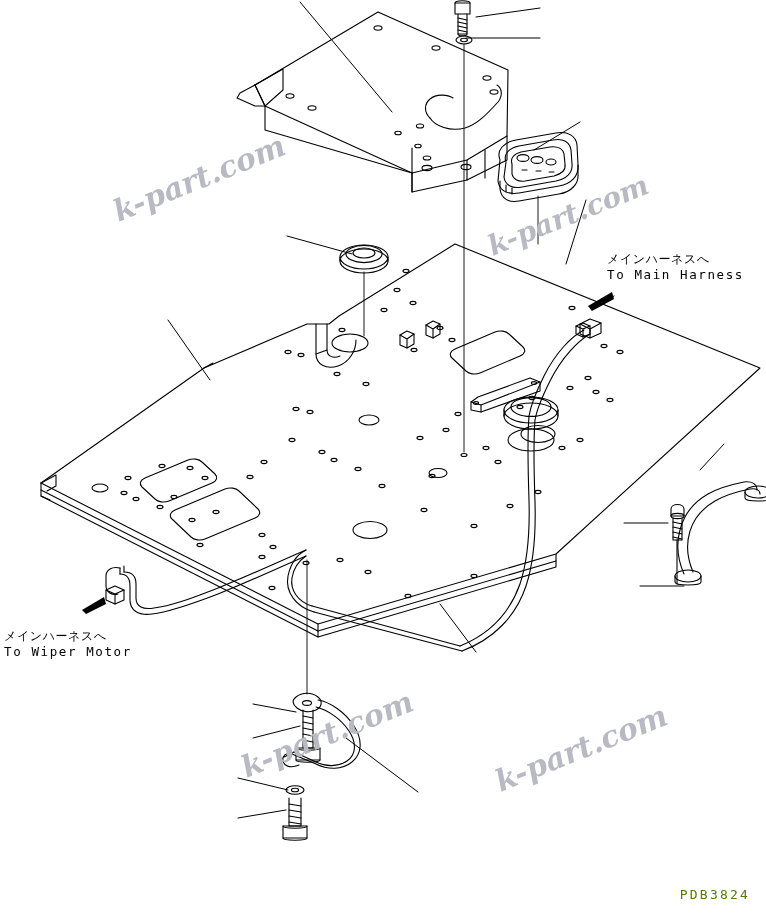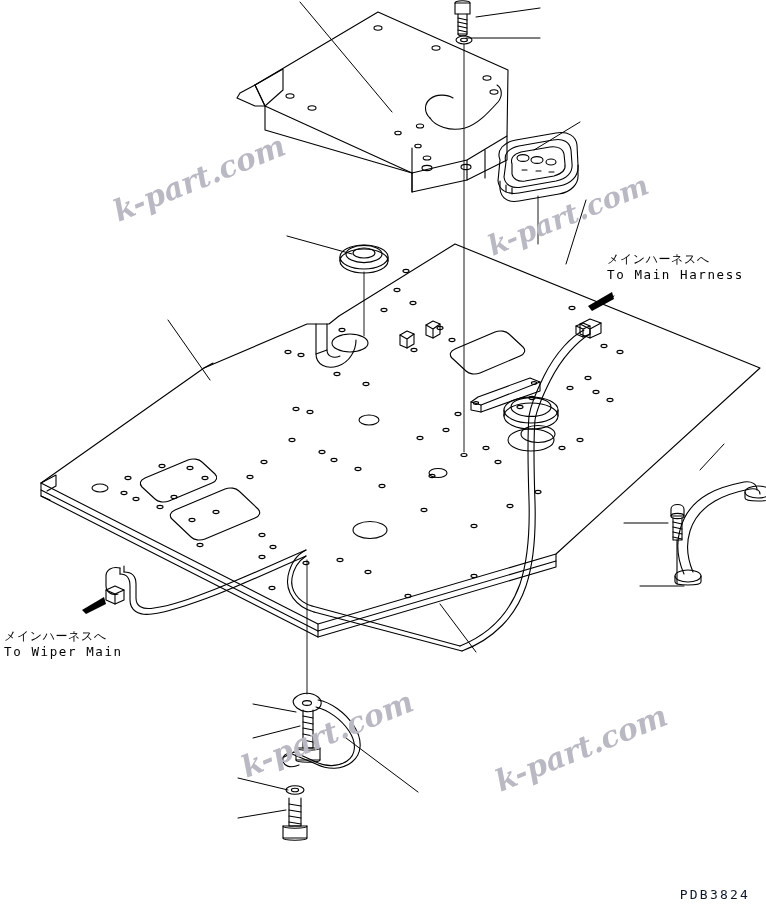--- a/index.html
+++ b/index.html
@@ -25,21 +25,21 @@
     color:#000;
     font-family:"DejaVu Sans Mono","Liberation Mono",monospace;
     line-height:1.28;
   }
   .lbl .jp{font-family:"DejaVu Sans","Liberation Sans",sans-serif;font-size:12px;letter-spacing:.6px;display:block;}
   .lbl .en{font-size:12.5px;letter-spacing:1.6px;display:block;}
 
   #partno{
     position:absolute;right:16px;bottom:12px;
     font-family:"DejaVu Sans Mono","Liberation Mono",monospace;
-    font-size:13px;letter-spacing:2.2px;color:#0f172a;
+    font-size:13px;letter-spacing:2.2px;color:#4d7c0f;
   }
 </style>
 </head>
 <body>
 
 <div id="stage">
 
   <svg width="766" height="914" viewBox="0 0 766 914" shape-rendering="geometricPrecision">
     <g fill="none" stroke="#000" stroke-width="1.1" stroke-linejoin="round" stroke-linecap="round">
 
@@ -365,18 +365,18 @@
   <div class="wm" style="left:236px;top:752px;font-size:30px;transform:rotate(-22deg);">k-part.com</div>
   <div class="wm" style="left:490px;top:766px;font-size:30px;transform:rotate(-22deg);">k-part.com</div>
 
   <div class="lbl" style="left:607px;top:252px;">
     <span class="jp">メインハーネスへ</span>
     <span class="en">To Main Harness</span>
   </div>
 
   <div class="lbl" style="left:4px;top:629px;">
     <span class="jp">メインハーネスへ</span>
-    <span class="en">To Wiper Main</span>
+    <span class="en">To Wiper Motor</span>
   </div>
 
   <div id="partno">PDB3824</div>
 
 </div>
 
 </body></html>

